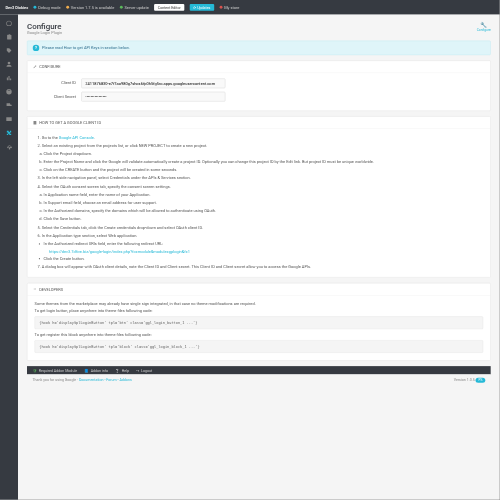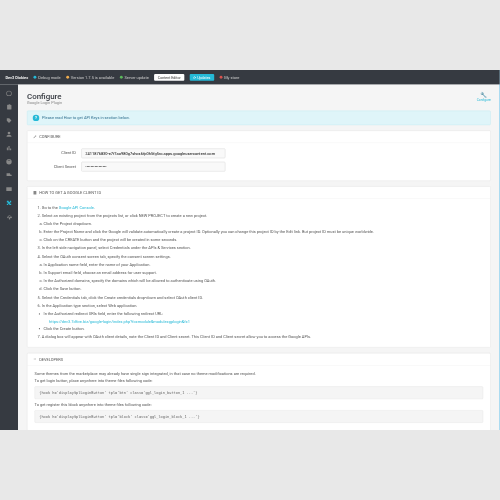--- a/index.html
+++ b/index.html
@@ -1,17 +1,17 @@
 <!DOCTYPE html>
 <html><head>
 <meta charset="utf-8">
 <style>
 *{margin:0;padding:0;box-sizing:border-box;font-family:-apple-system,BlinkMacSystemFont,"Segoe UI",Roboto,sans-serif}
 body{background:#e8e8e8;display:flex;justify-content:center;align-items:center;height:500px}
-.viewport{width:500px;height:360px;background:#0ea5e9;position:relative;overflow:hidden}
+.viewport{width:500px;height:500px;background:#737373;position:relative;overflow:hidden}
 .app{transform:scale(0.36);transform-origin:top left;width:1388px;height:1388px;background:#f5f5f5}
 
 .topbar{height:40px;background:#363a41;display:flex;align-items:center;padding:0 15px;color:#ccc;font-size:11px;gap:15px}
 .topbar .brand{font-weight:600;color:#fff}
 .topbar .item{display:flex;align-items:center;gap:5px;cursor:pointer}
 .topbar .dot{width:8px;height:8px;border-radius:50%;display:inline-block}
 .dot.teal{background:#25b9d7}
 .dot.orange{background:#f0ad4e}
 .dot.green{background:#5cb85c}
 .dot.red{background:#d9534f}

